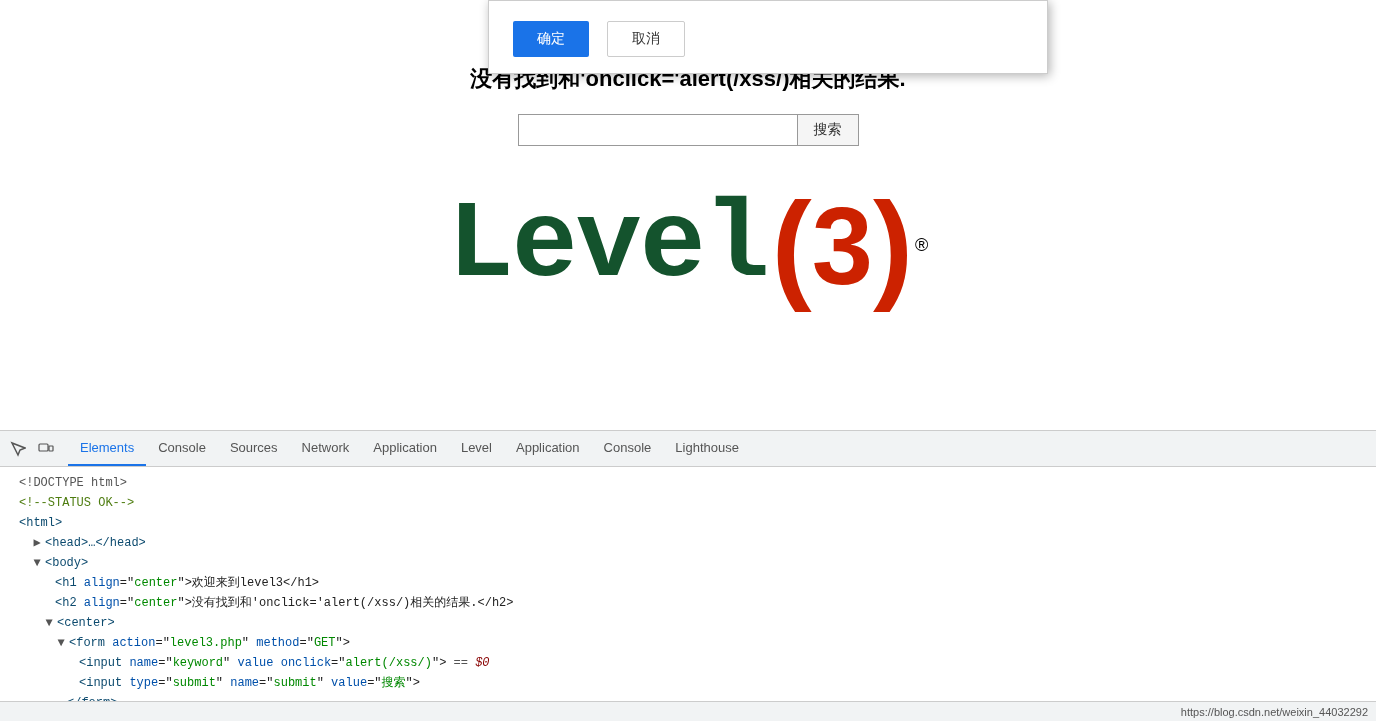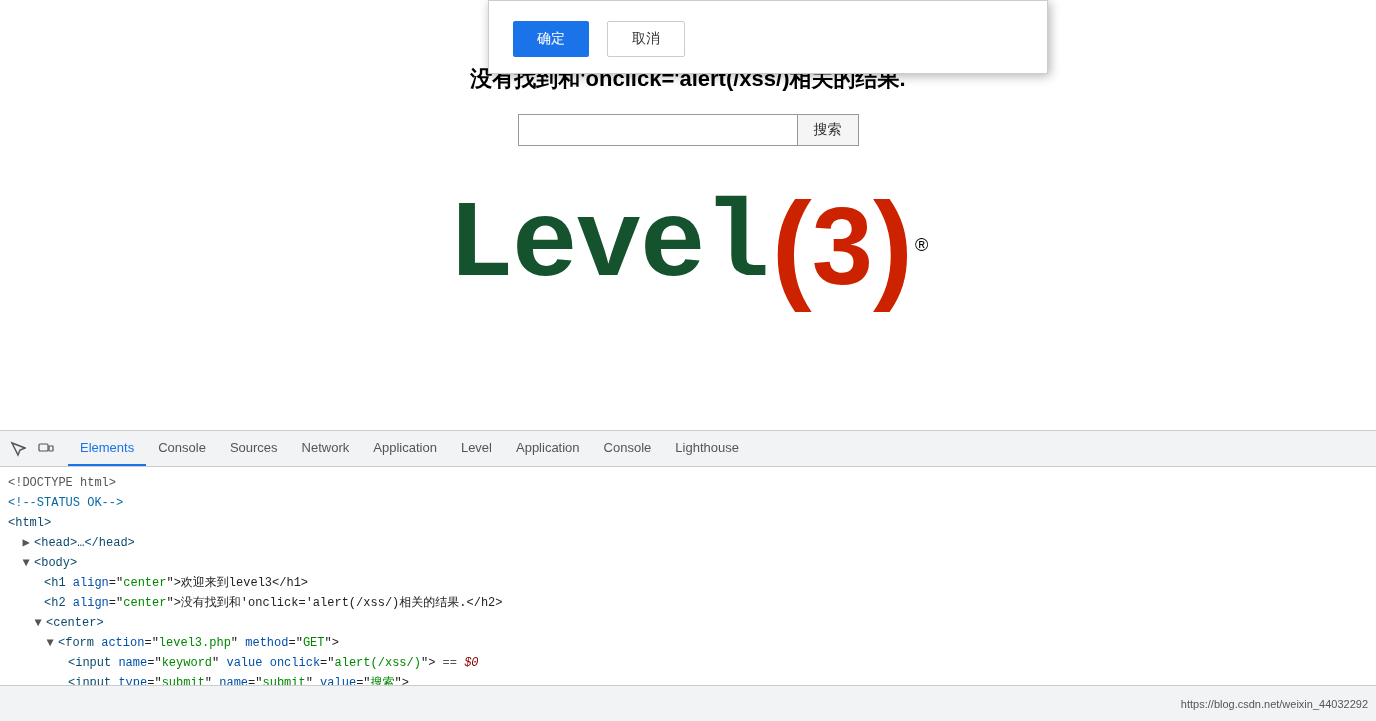--- a/index.html
+++ b/index.html
@@ -208,20 +208,21 @@
       font-family: 'Consolas', 'Courier New', monospace;
       font-size: 12px;
       overflow-y: auto;
       color: #222;
     }
 
     .code-line {
       line-height: 20px;
       white-space: pre;
       display: flex;
+      margin-left: 11px;
     }
 
     .code-line .toggle {
       color: #555;
       cursor: pointer;
       margin-right: 2px;
       width: 12px;
       display: inline-block;
       text-align: center;
     }
@@ -232,21 +233,21 @@
 
     .code-line .attr-name {
       color: #0050aa;
     }
 
     .code-line .attr-value {
       color: #008800;
     }
 
     .code-line .comment {
-      color: #0369a1;
+      color: #4d7c0f;
     }
 
     .code-line .doctype {
       color: #555;
     }
 
     .code-line .eq-sign {
       color: #555;
     }
 
@@ -255,21 +256,21 @@
       font-style: italic;
     }
 
     .indent1 { padding-left: 12px; }
     .indent2 { padding-left: 24px; }
     .indent3 { padding-left: 36px; }
     .indent4 { padding-left: 48px; }
 
     
     .status-bar {
-      height: 36px;
+      height: 20px;
       background: #f1f3f4;
       border-top: 1px solid #ccc;
       display: flex;
       align-items: center;
       padding: 0 8px;
       font-size: 11px;
       color: #555;
       justify-content: flex-end;
     }
   </style>

